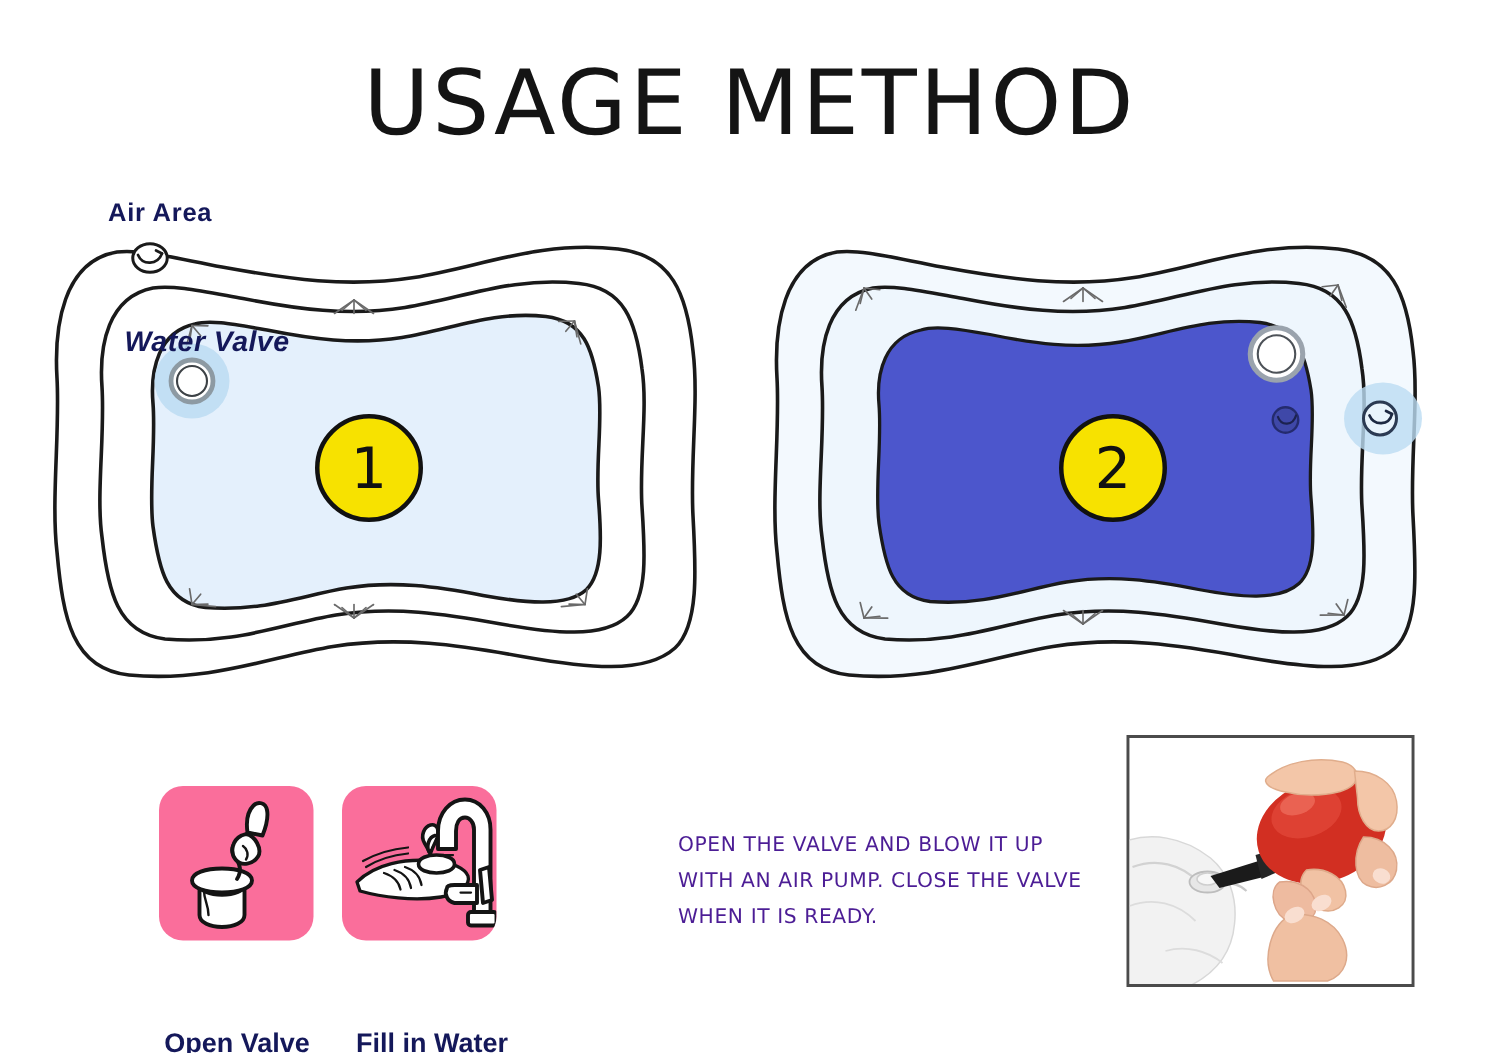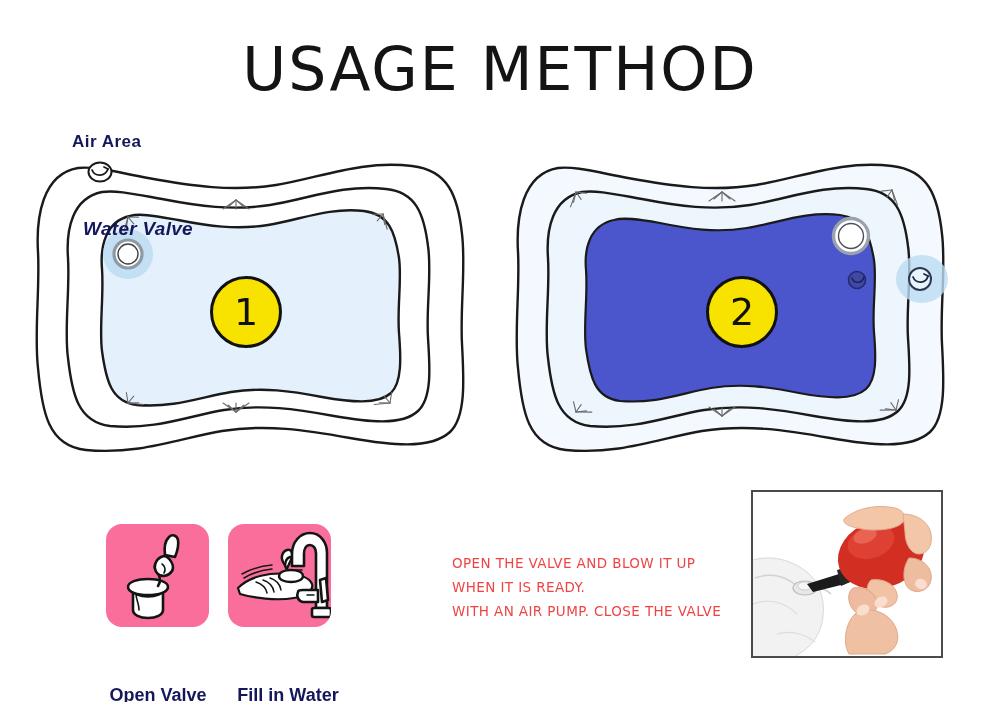--- a/index.html
+++ b/index.html
@@ -86,21 +86,21 @@
   
   .instr{
     position:absolute;
     left:452px;top:551px;
     width:300px;
     font-family:"DejaVu Sans", sans-serif;
     font-size:13.5px;
     font-weight:400;
     letter-spacing:.4px;
     line-height:24px;
-    color:#ef4444;
+    color:#4c1d95;
   }
   .instr div{white-space:nowrap;}
 
   
   .photo{
     position:absolute;
     left:751px;top:490px;
     width:192px;height:168px;
     border:2px solid #4b4b4b;
     box-sizing:border-box;
@@ -389,22 +389,22 @@
       <g fill="none" stroke="#141414" stroke-width="1.5" stroke-linecap="round">
         <path d="M 66 46 L 74 46"></path>
         <path d="M 79 71 L 86 71"></path>
       </g>
     </svg>
   </div>
   <div class="cardlabel cardlabel2">Fill in Water</div>
 
   <div class="instr">
     <div>OPEN THE VALVE AND BLOW IT UP</div>
+    <div>WITH AN AIR PUMP. CLOSE THE VALVE</div>
     <div>WHEN IT IS READY.</div>
-    <div>WITH AN AIR PUMP. CLOSE THE VALVE</div>
   </div>
 
   <div class="photo">
     <svg width="188" height="164" viewBox="0 0 188 164">
       <rect x="0" y="0" width="188" height="164" fill="#ffffff"></rect>
 
       <path d="M -6 70 C 14 62 36 66 54 80 C 66 90 72 106 70 124 C 68 146 54 160 34 168 L -6 168 Z" fill="#f2f2f2" stroke="#d8d8d8" stroke-width="1"></path>
       <path d="M 2 86 C 18 80 34 84 46 96" fill="none" stroke="#d2d2d2" stroke-width="1.4"></path>
       <path d="M 0 112 C 16 106 32 110 44 122" fill="none" stroke="#dcdcdc" stroke-width="1.2"></path>
       <path d="M 24 142 C 38 138 52 142 62 150" fill="none" stroke="#dcdcdc" stroke-width="1.2"></path>

